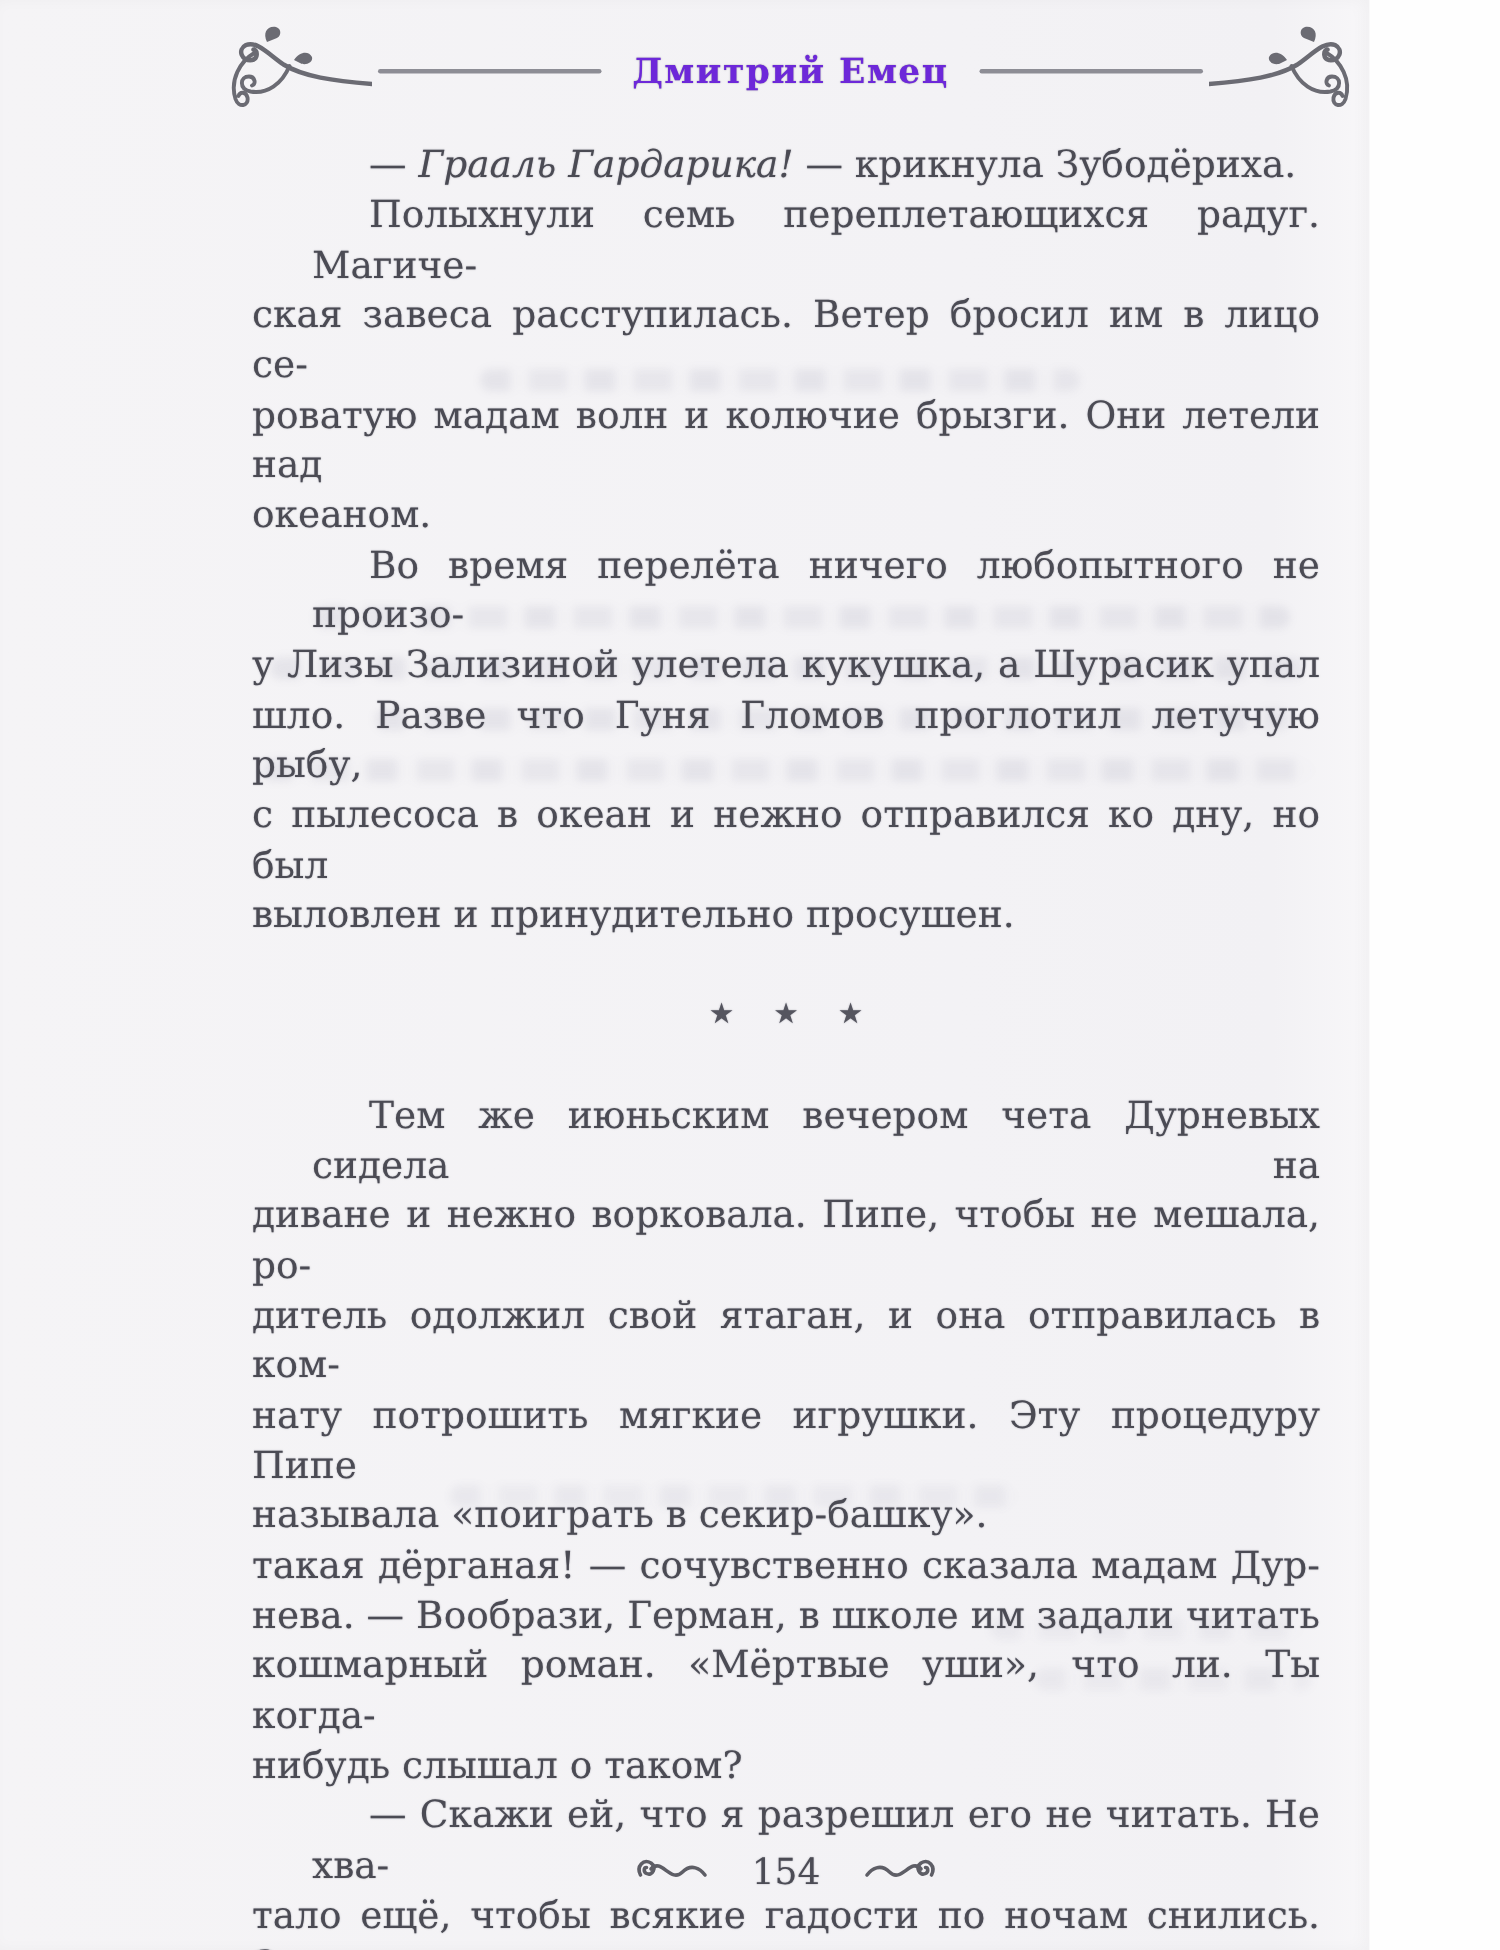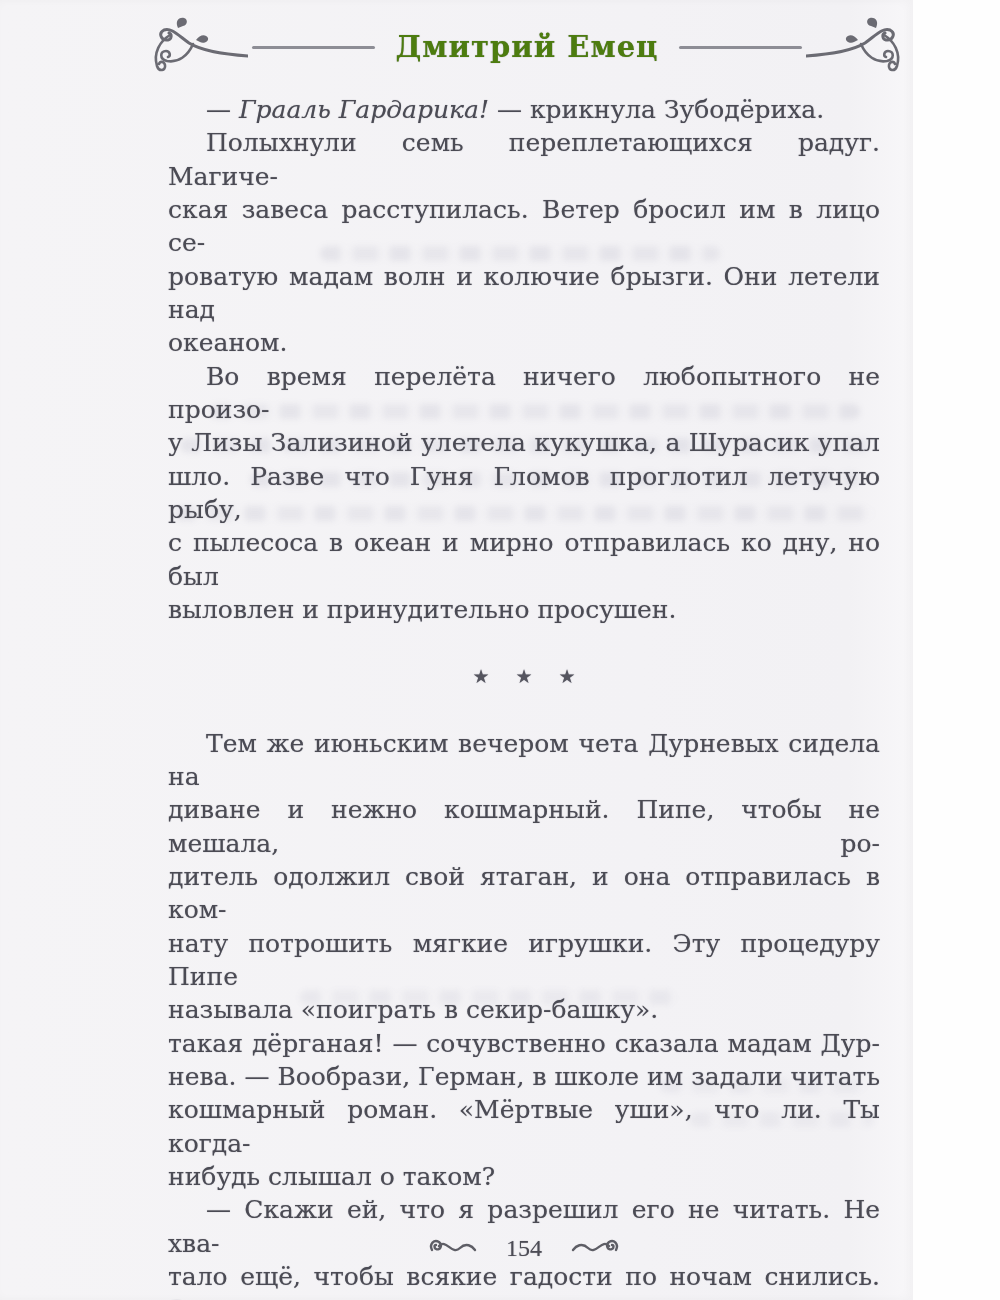--- a/index.html
+++ b/index.html
@@ -21,47 +21,47 @@
   
   .header{
     position:absolute;left:148px;top:14px;width:758px;height:66px;
     display:flex;align-items:center;
   }
   .flourish{flex:0 0 auto;width:100px;height:66px;}
   .flourish.right{transform:scaleX(-1);}
   .rule{flex:1 1 auto;height:3px;background:#8d8d95;border-radius:2px;margin:0 4px;}
   .author{
     flex:0 0 auto;padding:0 16px;
-    font-size:29px;font-weight:700;color:#4d7c0f;
+    font-size:23px;font-weight:700;color:#6d28d9;
     letter-spacing:1px;white-space:nowrap;
     text-shadow:0 0 1px rgba(70,70,80,.55);
   }
 
   
   .body-text{
     position:absolute;left:168px;top:93px;width:712px;
     font-size:25px;line-height:33.35px;color:#4b4b54;
     text-shadow:0 0 1px rgba(70,70,85,.5);
   }
   .para{margin:0;}
   .line{text-align:justify;}
   .line.just{text-align-last:justify;}
-  .line.indent{text-indent:38px;}
+  .line.indent{text-indent:38px;margin-left:40px;}
   .it{font-style:italic;}
 
   
   .stars-sep{
     height:100px;display:flex;align-items:center;justify-content:center;gap:26px;
   }
   .star{font-size:19px;color:#55555f;line-height:19px;text-shadow:0 0 1px rgba(70,70,85,.5);}
 
   
   .footer{
     position:absolute;left:168px;top:1228px;width:712px;height:40px;
-    display:flex;align-items:center;justify-content:center;gap:28px;font-family:Liberation Serif, serif;
+    display:flex;align-items:center;justify-content:center;gap:28px;
   }
   .page-number{font-size:24px;color:#4c4c55;text-shadow:0 0 1px rgba(70,70,85,.5);}
   .swirl{width:52px;height:24px;}
   .swirl.right{transform:scaleX(-1);}
 
   
   .ghost{
     position:absolute;height:15px;border-radius:7px;
     background:repeating-linear-gradient(90deg,
       rgba(110,110,140,0.20) 0px, rgba(110,110,140,0.20) 20px,
@@ -114,31 +114,31 @@
       <div class="para">
         <div class="line indent just">Полыхнули семь переплетающихся радуг. Магиче-</div>
         <div class="line just">ская завеса расступилась. Ветер бросил им в лицо се-</div>
         <div class="line just">роватую мадам волн и колючие брызги. Они летели над</div>
         <div class="line">океаном.</div>
       </div>
       <div class="para">
         <div class="line indent just">Во время перелёта ничего любопытного не произо-</div>
         <div class="line just">у Лизы Зализиной улетела кукушка, а Шурасик упал</div>
         <div class="line just">шло. Разве что Гуня Гломов проглотил летучую рыбу,</div>
-        <div class="line just">с пылесоса в океан и мирно отправилась ко дну, но был</div>
+        <div class="line just">с пылесоса в океан и нежно отправился ко дну, но был</div>
         <div class="line">выловлен и принудительно просушен.</div>
       </div>
       <div class="stars-sep">
         <span class="star">★</span>
         <span class="star">★</span>
         <span class="star">★</span>
       </div>
       <div class="para">
         <div class="line indent just">Тем же июньским вечером чета Дурневых сидела на</div>
-        <div class="line just">диване и нежно кошмарный. Пипе, чтобы не мешала, ро-</div>
+        <div class="line just">диване и нежно ворковала. Пипе, чтобы не мешала, ро-</div>
         <div class="line just">дитель одолжил свой ятаган, и она отправилась в ком-</div>
         <div class="line just">нату потрошить мягкие игрушки. Эту процедуру Пипе</div>
         <div class="line">называла «поиграть в секир-башку».</div>
       </div>
       <div class="para">
         <div class="line just">такая дёрганая! — сочувственно сказала мадам Дур-</div>
         <div class="line just">нева. — Вообрази, Герман, в школе им задали читать</div>
         <div class="line just">кошмарный роман. «Мёртвые уши», что ли. Ты когда-</div>
         <div class="line">нибудь слышал о таком?</div>
       </div>

